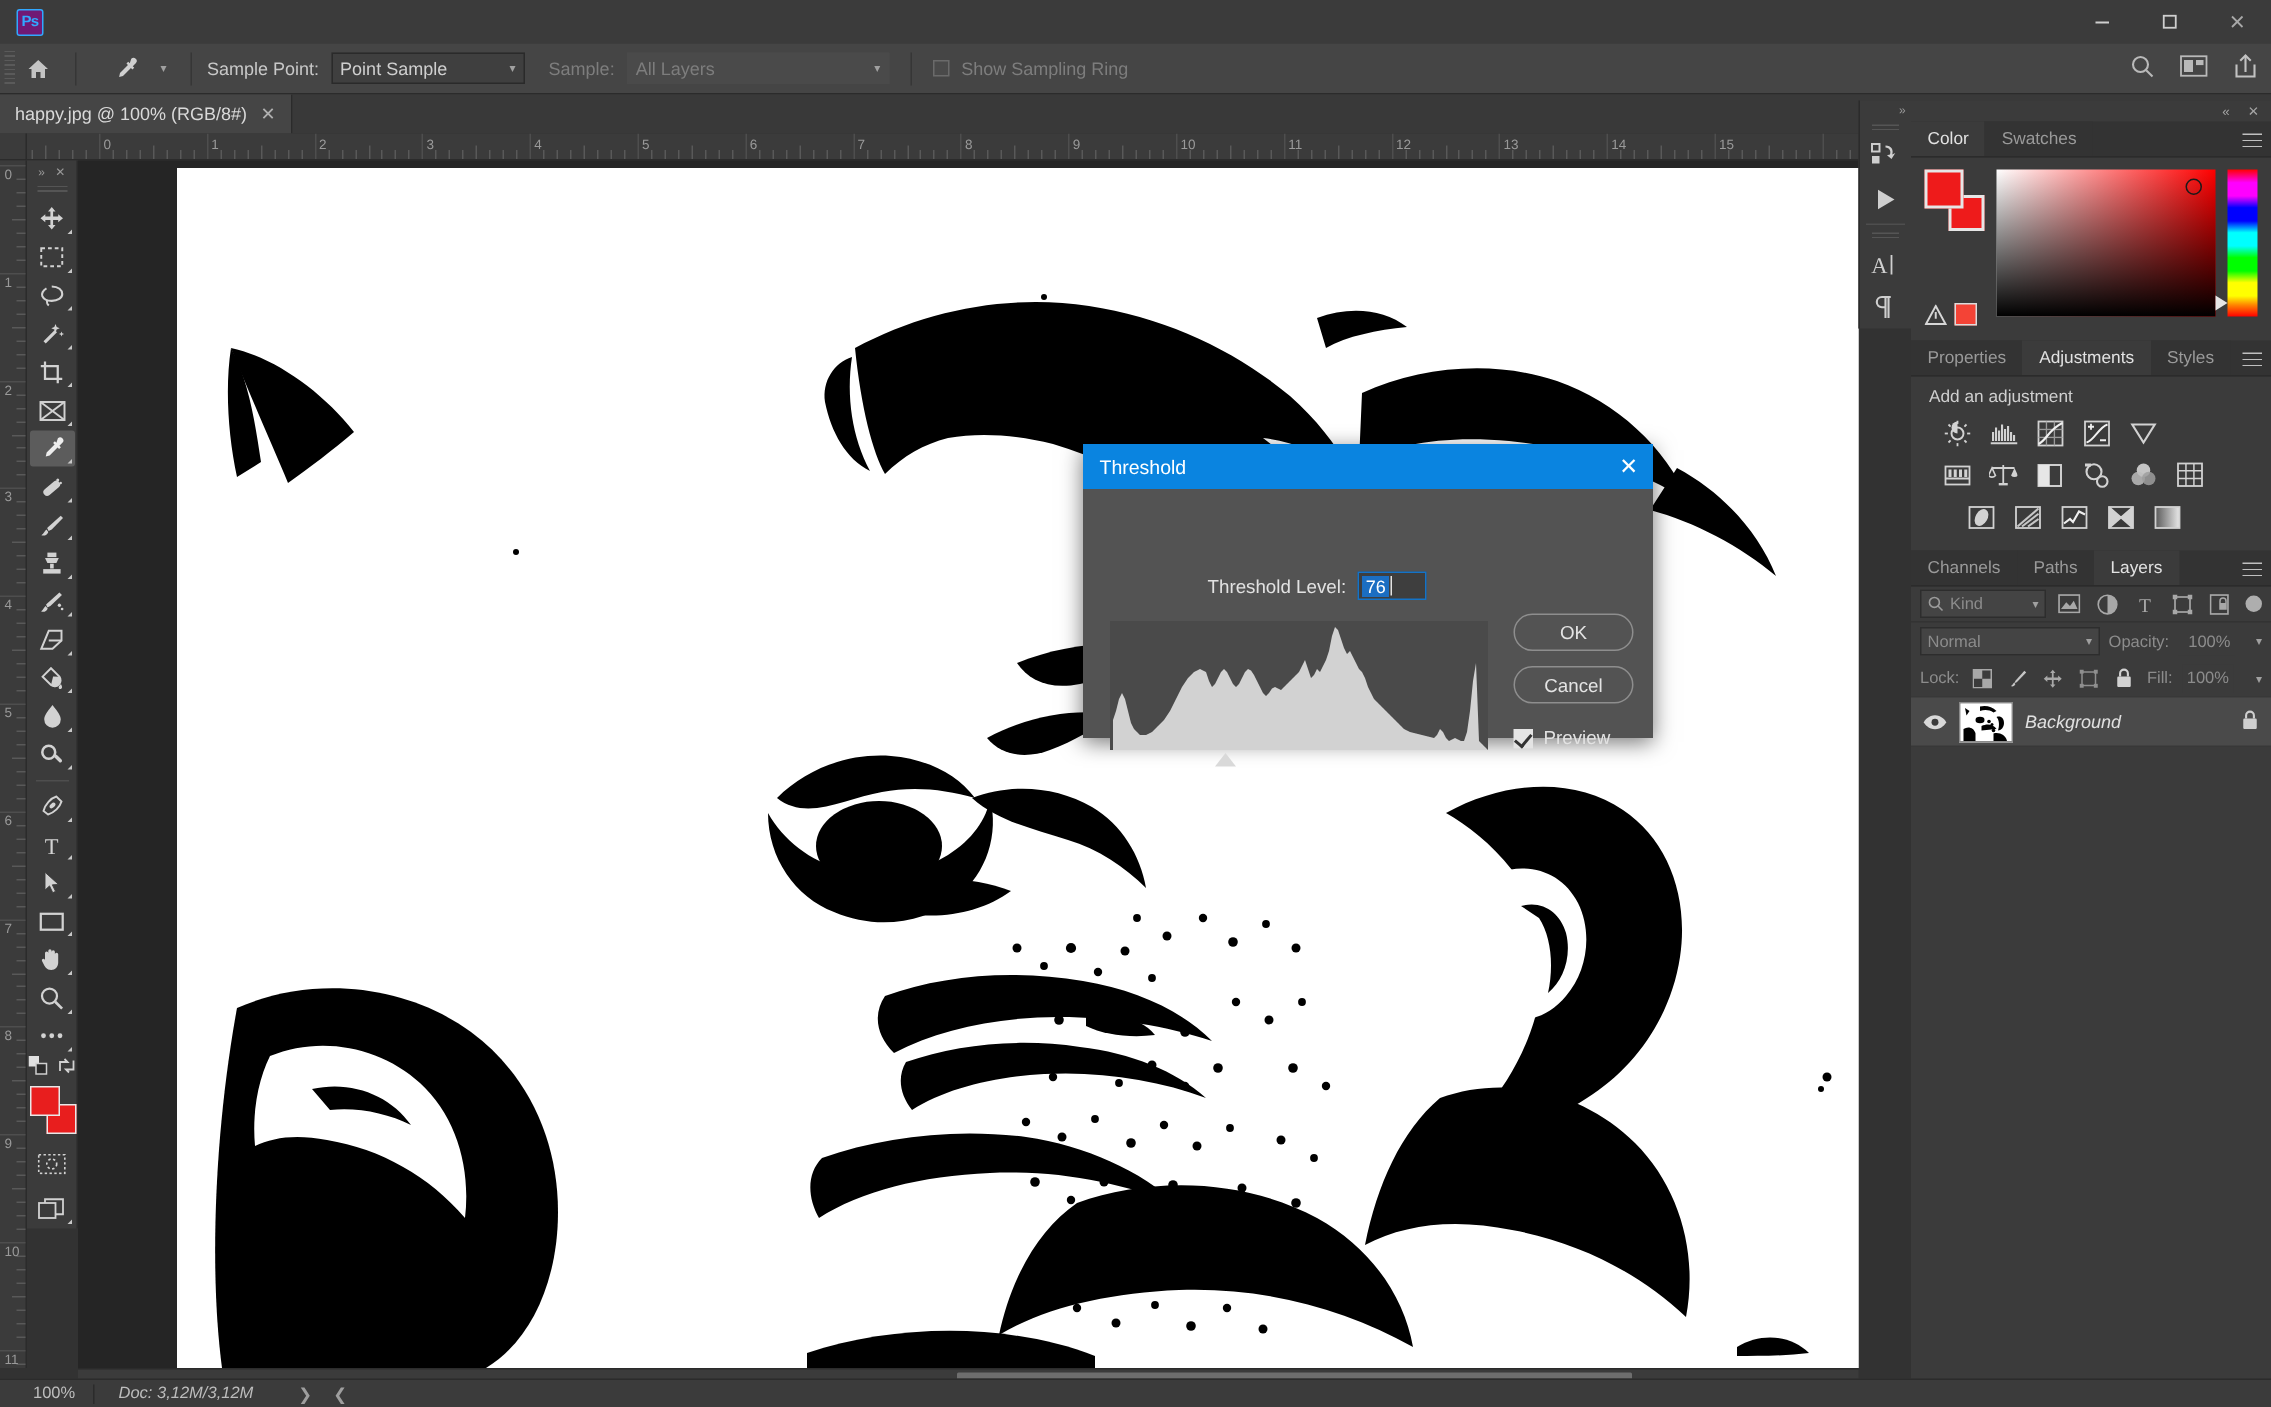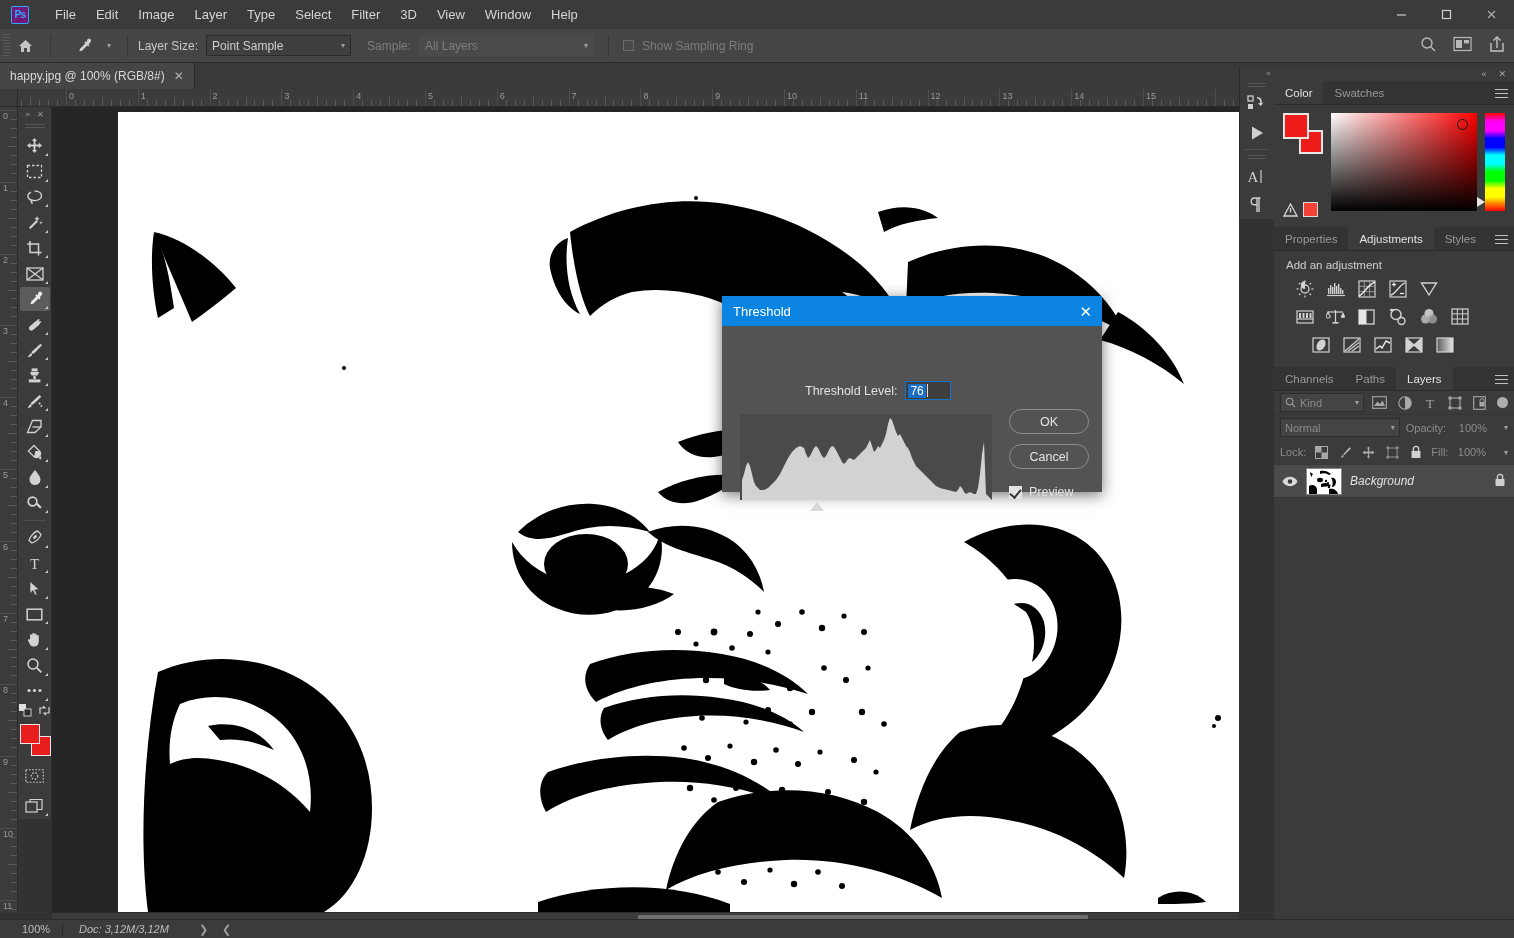--- a/index.html
+++ b/index.html
@@ -263,33 +263,20 @@
     border-right:2px solid #333; border-bottom:2px solid #333; transform:rotate(40deg); }
   .prev-label { font-size:12.5px; color:#e2e2e2; }
 </style>
 </head>
 <body>
 
 <div class="app">
 
   <div class="titlebar">
     <div class="ps-logo">Ps</div>
-    <div class="menubar">
-      <div class="menu-item">File</div>
-      <div class="menu-item">Edit</div>
-      <div class="menu-item">Image</div>
-      <div class="menu-item">Layer</div>
-      <div class="menu-item">Type</div>
-      <div class="menu-item">Select</div>
-      <div class="menu-item">Filter</div>
-      <div class="menu-item">3D</div>
-      <div class="menu-item">View</div>
-      <div class="menu-item">Window</div>
-      <div class="menu-item">Help</div>
-    </div>
     <div class="wincontrols">
       <div class="wc">
         <svg width="13" height="13">
             <line x1="2" y1="7" x2="11" y2="7" stroke="#cfcfcf" stroke-width="1.2"></line>
           </svg>
       </div>
       <div class="wc">
         <svg width="13" height="13">
             <rect x="2.5" y="2.5" width="8" height="8" fill="none" stroke="#cfcfcf" stroke-width="1.2"></rect>
           </svg>
@@ -311,22 +298,22 @@
       </svg>
     </div>
     <div class="opt-sep"></div>
     <div class="tool-chip">
       <svg width="18" height="18" viewBox="0 0 18 18">
         <path d="M12.5 2.2 a2.1 2.1 0 0 1 3 3 l-2 2 1 1 -1.2 1.2 -1-1 -5.3 5.3 -2.6 .6 .6-2.6 5.3-5.3 -1-1 1.2-1.2 1 1 z" fill="#d0d0d0"></path>
       </svg>
       <span class="caret">▾</span>
     </div>
     <div class="opt-sep"></div>
-    <span class="opt-label">Layer Size:</span>
-    <div class="select-box" style="width:145px;margin-left:8px;">
+    <span class="opt-label">Sample Point:</span>
+    <div class="select-box" style="width:129px;margin-left:8px;">
       <span>Point Sample</span>
       <span class="caret">▾</span>
     </div>
     <span class="opt-label dim" style="margin-left:16px;">Sample:</span>
     <div class="select-box flat" style="width:175px;margin-left:8px;">
       <span>All Layers</span>
       <span class="caret">▾</span>
     </div>
     <div class="opt-sep" style="margin-left:14px;"></div>
     <div style="display:flex;align-items:center;gap:8px;margin-left:4px;">

